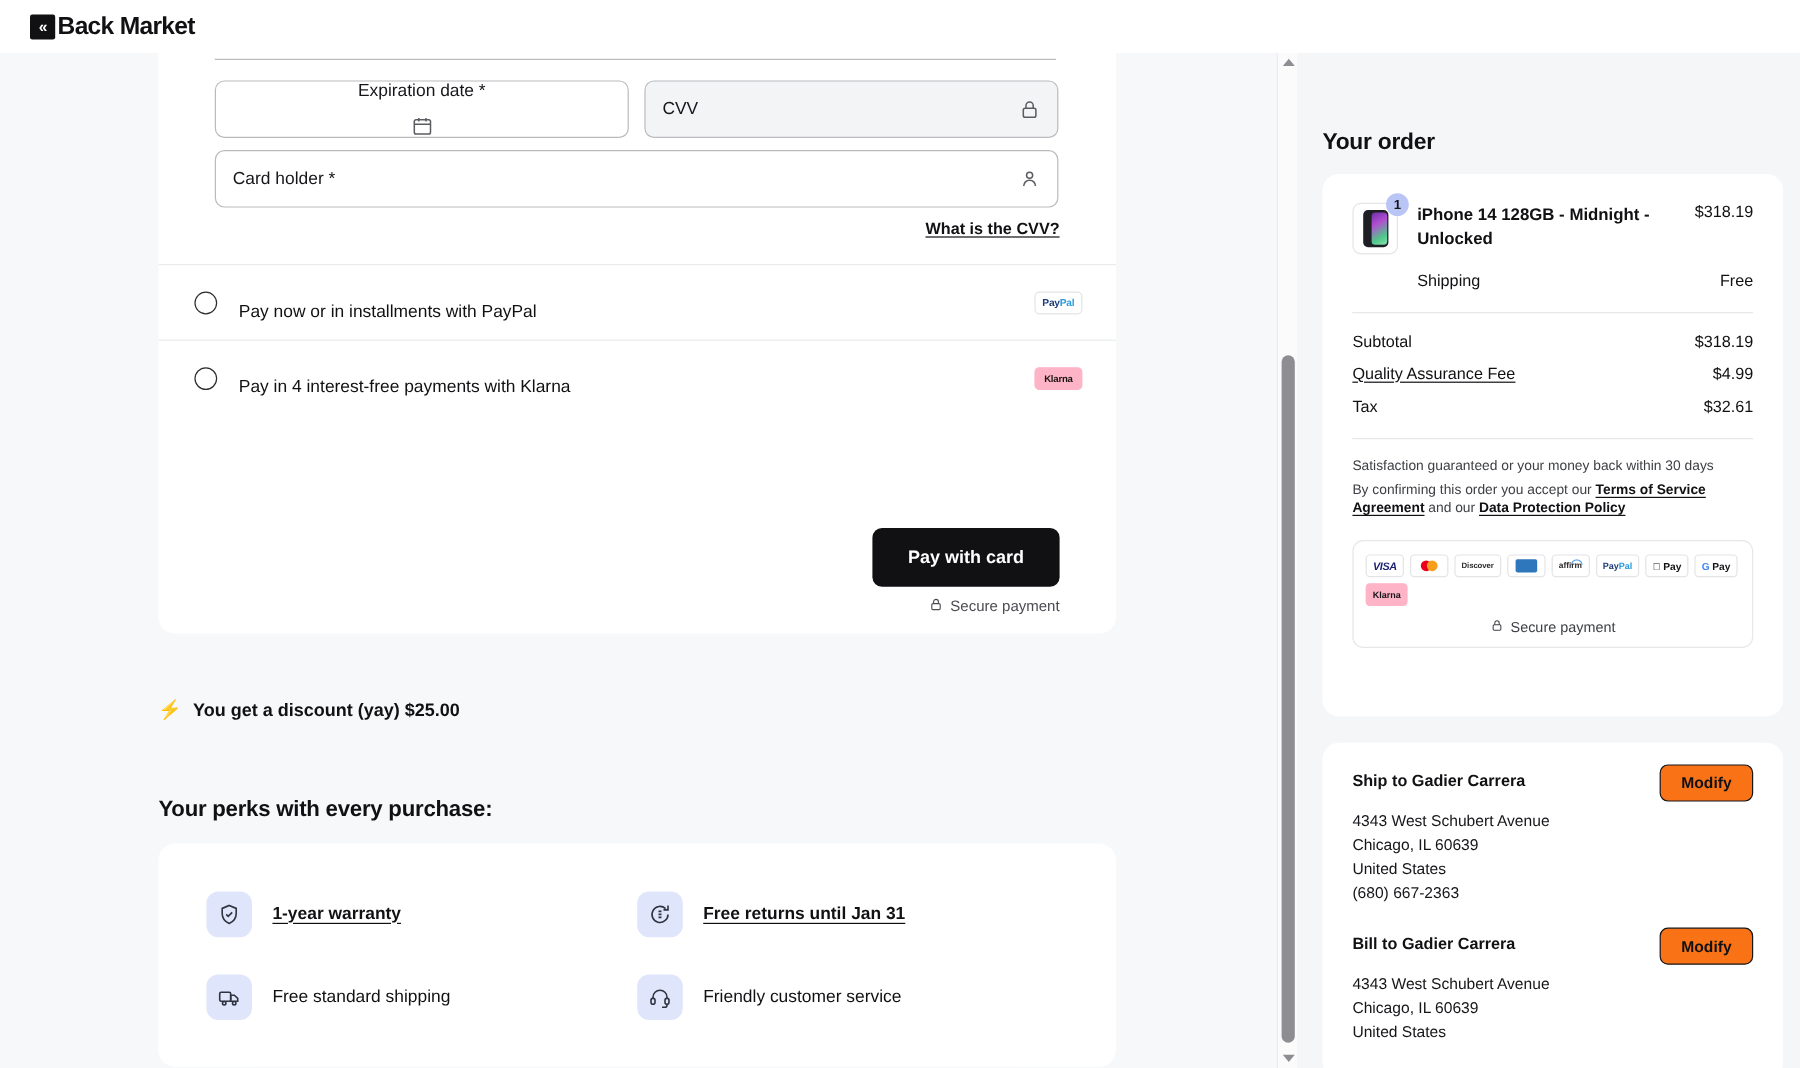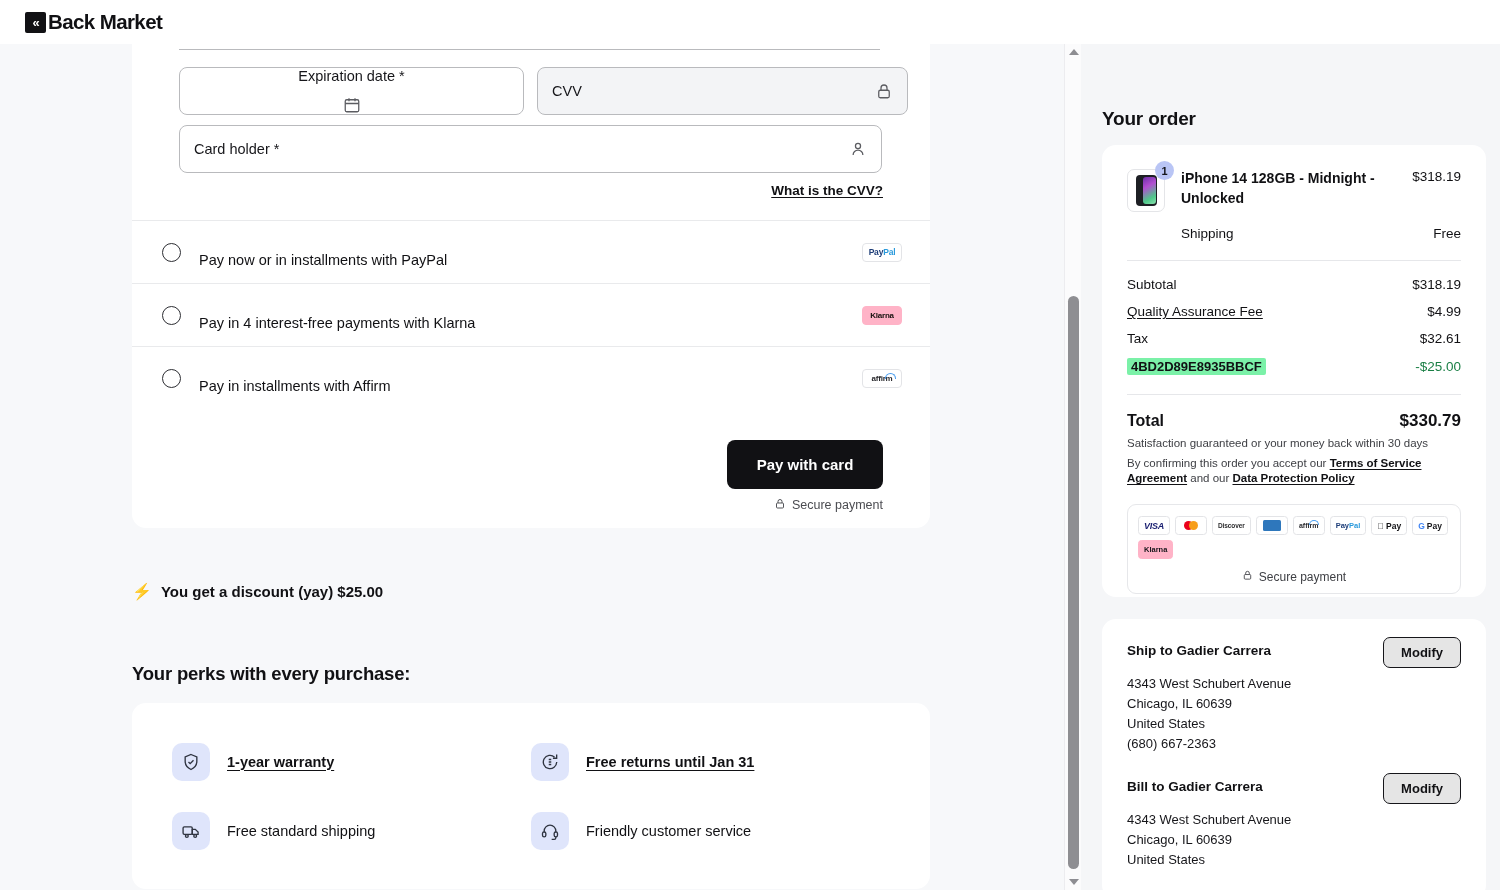--- a/index.html
+++ b/index.html
@@ -249,21 +249,21 @@
   }
   .secure-box svg { width: 11px; height: 12px; }
 
   .addr-card {
     position: absolute; left: 0; top: 575px; width: 384px; height: 280px;
     padding: 24px 25px;
   }
   .addr-head { display: flex; justify-content: space-between; align-items: flex-start; }
   .addr-title { font-size: 13.5px; font-weight: 700; color: #111114; }
   .modify-btn {
-    border: 1px solid #16161a; border-radius: 7px; background: #e5e5e5;
+    border: 1px solid #16161a; border-radius: 7px; background: #f97316;
     height: 31px; padding: 0 17px; font-size: 13px; font-weight: 700;
     color: #111114; font-family: "Liberation Sans", sans-serif; cursor: pointer;
     margin-top: -6px;
   }
   .addr-lines { font-size: 13px; color: #16161a; line-height: 1.55; margin-top: 6px; }
   .addr-block-2 { margin-top: 24px; }
 </style>
 </head>
 <body>
 
@@ -297,21 +297,21 @@
       <div class="field-row" style="left:47px; top:23px;">
         <div class="field" style="width:345px;flex-direction:column;">
           <span class="lbl">Expiration date *</span>
           <span class="ico">
             <svg viewBox="0 0 24 24" fill="none" stroke="currentColor" stroke-width="1.7">
               <rect x="3" y="5" width="18" height="16" rx="2"></rect>
                 <path d="M3 10h18M8 3v4M16 3v4"></path>
             </svg>
           </span>
         </div>
-        <div class="field filled" style="width:371px;">
+        <div class="field filled" style="width:345px;">
           <span class="lbl">CVV</span>
           <span class="ico">
             <svg viewBox="0 0 24 24" fill="none" stroke="currentColor" stroke-width="1.7">
               <rect x="5" y="11" width="14" height="10" rx="2"></rect>
                 <path d="M8 11V8a4 4 0 0 1 8 0v3"></path>
             </svg>
           </span>
         </div>
       </div>
 
@@ -334,28 +334,20 @@
         <span class="pm-label">Pay now or in installments with PayPal</span>
         <span class="brand-badge badge-paypal">Pay<span class="pp2">Pal</span></span>
       </div>
 
       <div class="pm-row" style="top:239px;">
         <span class="radio"></span>
         <span class="pm-label">Pay in 4 interest-free payments with Klarna</span>
         <span class="brand-badge badge-klarna">Klarna</span>
       </div>
 
-      <div class="pm-row" style="top:302px;">
-        <span class="radio"></span>
-        <span class="pm-label">Pay in installments with Affirm</span>
-        <span class="brand-badge badge-affirm">
-            <span class="arc"></span>
-            <span>affirm</span>
-          </span>
-      </div>
 
       <button class="pay-btn">Pay with card</button>
 
       <div class="secure-line">
         <span>
           <svg viewBox="0 0 24 24" fill="none" stroke="#4b4c51" stroke-width="1.9">
             <rect x="5" y="11" width="14" height="10" rx="2"></rect>
               <path d="M8 11V8a4 4 0 0 1 8 0v3"></path>
           </svg>
         </span>
@@ -448,31 +440,23 @@
         <span>$318.19</span>
       </div>
       <div class="sum-row">
         <span class="k link">Quality Assurance Fee</span>
         <span>$4.99</span>
       </div>
       <div class="sum-row">
         <span class="k">Tax</span>
         <span>$32.61</span>
       </div>
-      <div class="sum-row">
-        <span class="promo-code">4BD2D89E8935BBCF</span>
-        <span class="promo-amt">-$25.00</span>
-      </div>
 
       <div class="divider"></div>
 
-      <div class="total-row">
-        <span class="total-k">Total</span>
-        <span class="total-v">$330.79</span>
-      </div>
       <div class="fineprint">Satisfaction guaranteed or your money back within 30 days</div>
       <div class="fineprint">
         <span>By confirming this order you accept our </span><a>Terms of Service Agreement</a><span> and our </span><a>Data Protection Policy</a>
       </div>
 
       <div class="logo-box">
         <div class="logo-grid">
           <span class="pay-logo l-visa">VISA</span>
           <span class="pay-logo">
               <span class="mc">

